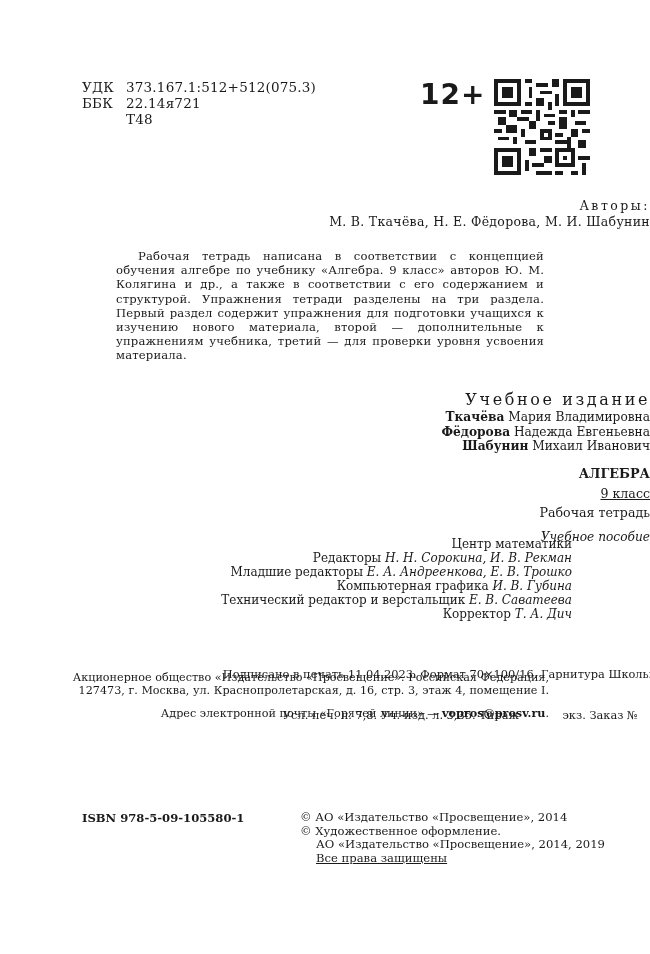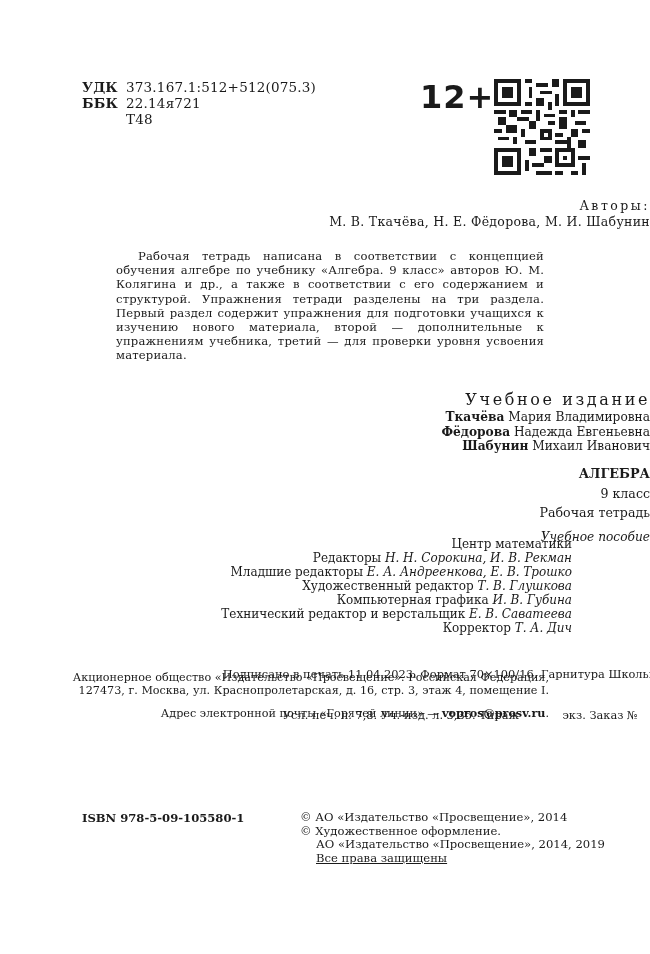--- a/index.html
+++ b/index.html
@@ -1,20 +1,20 @@
 <!DOCTYPE html>
 <html><head>
 <meta charset="utf-8">
 <style>
   html,body{margin:0;padding:0;background:#fff;}
   body{width:650px;height:954px;position:relative;overflow:hidden;font-family:"DejaVu Serif","Liberation Serif",serif;color:#1a1a1a;}
   .abs{position:absolute;}
   .mono-row{font-family:"DejaVu Serif",serif;font-size:13.5px;line-height:16px;letter-spacing:0.2px;}
-  .udk-label{display:inline-block;width:44px;font-weight:bold;}
-  .age{font-family:"DejaVu Sans","Liberation Sans",sans-serif;font-size:32px;font-weight:bold;letter-spacing:1px;}
+  .udk-label{display:inline-block;width:44px;}
+  .age{font-family:"DejaVu Sans","Liberation Sans",sans-serif;font-size:28px;font-weight:bold;letter-spacing:1px;}
   .qr{width:96px;height:96px;}
   .center{text-align:right;}
   .t13{font-size:12.5px;line-height:15px;}
   .spaced{letter-spacing:2.5px;}
   .para{font-size:11.6px;line-height:14.2px;text-align:justify;text-indent:22px;letter-spacing:0.15px;}
   .it{font-style:italic;}
   .b{font-weight:bold;}
   .small{font-size:11.4px;line-height:14px;}
 </style>
 </head>
@@ -103,30 +103,29 @@
 <div class="abs para" style="left:116px;top:249px;width:428px;">Рабочая тетрадь написана в соответствии с концепцией обучения алгебре по учебнику «Алгебра. 9 класс» авторов Ю. М. Колягина и др., а также в соответствии с его содержанием и структурой. Упражнения тетради разделены на три раздела. Первый раздел содержит упражнения для подготовки учащихся к изучению нового материала, второй — дополнительные к упражнениям учебника, третий — для проверки уровня усвоения материала.</div>
 
 <div class="abs center" style="left:0;width:650px;top:392px;">
   <div class="t13 spaced" style="font-size:16px;letter-spacing:2.6px;">Учебное издание</div>
   <div class="t13" style="margin-top:3px;font-size:12.2px;line-height:14.5px;">
     <div><span class="b">Ткачёва</span> <span>Мария Владимировна</span></div>
     <div><span class="b">Фёдорова</span> <span>Надежда Евгеньевна</span></div>
     <div><span class="b">Шабунин</span> <span>Михаил Иванович</span></div>
   </div>
   <div class="b" style="margin-top:12px;font-size:12.8px;line-height:15px;">АЛГЕБРА</div>
-  <div style="margin-top:5px;font-size:12.6px;line-height:15px;">9 класс</div>
+  <div style="margin-top:5px;font-size:12.6px;line-height:15px;text-decoration:underline;">9 класс</div>
   <div style="margin-top:4px;font-size:12.6px;line-height:15px;">Рабочая тетрадь</div>
   <div class="it" style="margin-top:10px;font-size:12.2px;line-height:15px;">Учебное пособие</div>
 </div>
 
 <div class="abs center small" style="left:0;width:572px;top:537px;font-size:12px;line-height:14px;">
   <div>Центр математики</div>
   <div><span>Редакторы</span> <span class="it">Н. Н. Сорокина, И. В. Рекман</span></div>
   <div><span>Младшие редакторы</span> <span class="it">Е. А. Андреенкова, Е. В. Трошко</span></div>
-  <div><span>Художественный редактор</span> <span class="it">Т. В. Глушкова</span></div>
   <div><span>Компьютерная графика</span> <span class="it">И. В. Губина</span></div>
   <div><span>Технический редактор и верстальщик</span> <span class="it">Е. В. Саватеева</span></div>
   <div><span>Корректор</span> <span class="it">Т. А. Дич</span></div>
 </div>
 
 <div class="abs center small" style="left:4px;width:650px;top:641px;font-size:11.4px;line-height:13.6px;white-space:pre;margin-left:20px;">
   <div>Подписано в печать 11.04.2023. Формат 70×100/16. Гарнитура Школьная.</div>
   <div>Усл. печ. л. 7,8. Уч.-изд. л. 3,35. Тираж            экз. Заказ №         .</div>
 </div>
 

